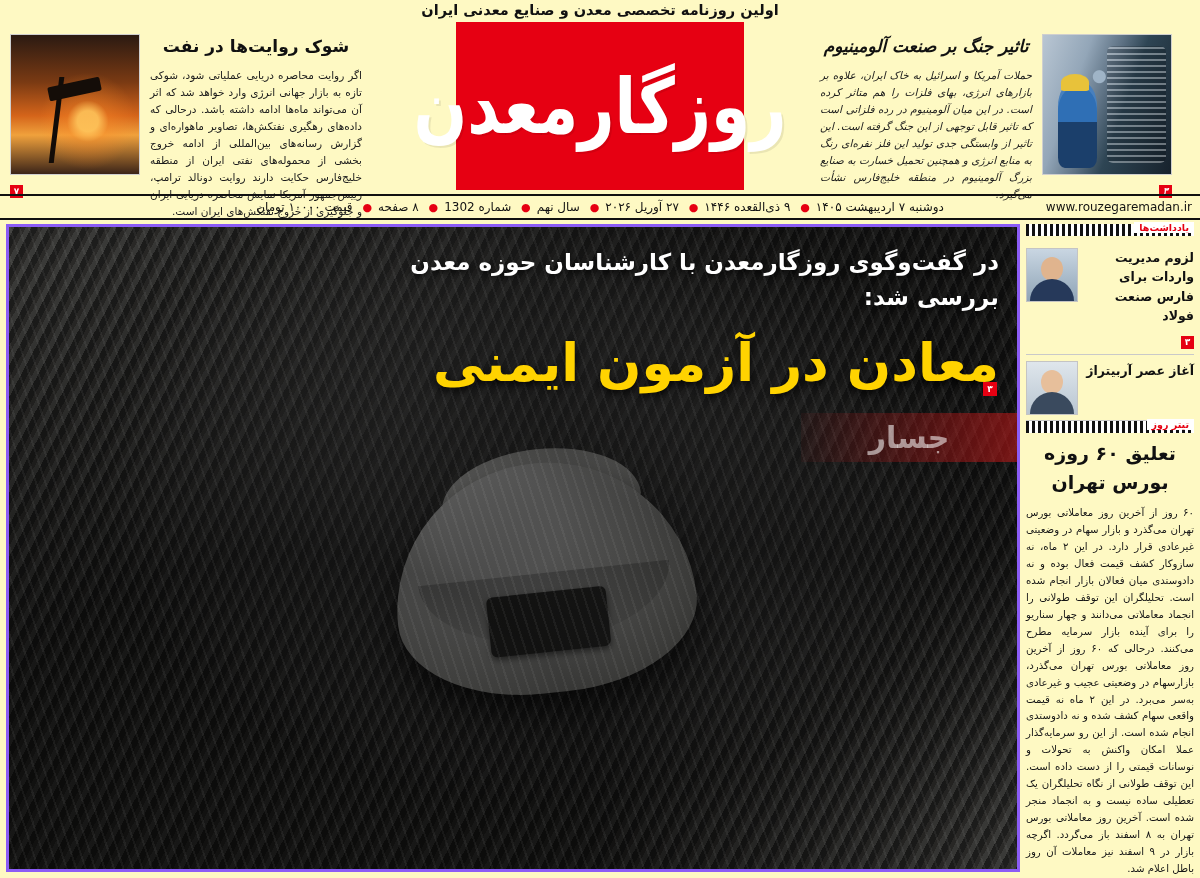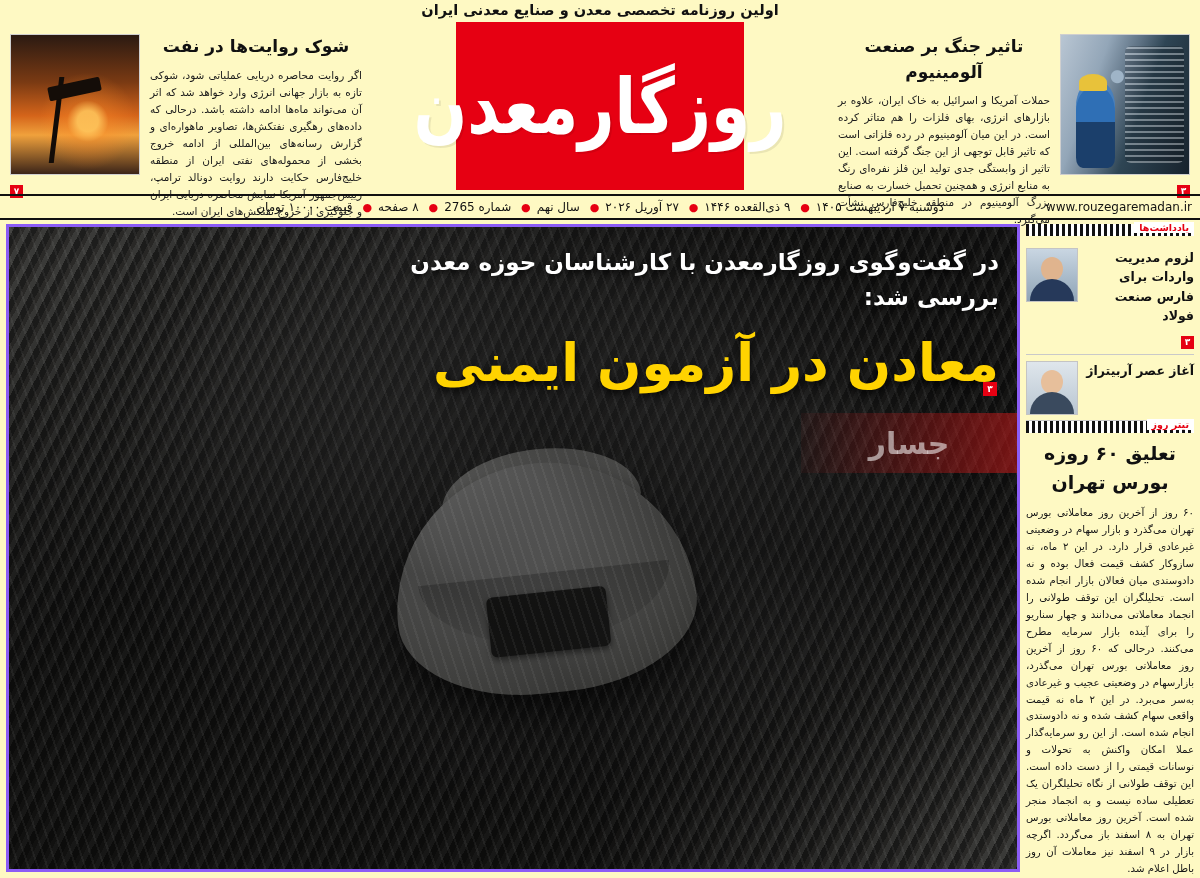--- a/index.html
+++ b/index.html
@@ -60,21 +60,21 @@
     white-space: nowrap;
   }
 
   
   .teaser {
     position: absolute;
     top: 14px;
     width: 352px;
     height: 166px;
   }
-  .teaser.right { right: 10px; }
+  .teaser.right { right: 28px; font-style: italic; }
   .teaser.left  { left: 10px; }
 
   .teaser-photo {
     position: absolute;
     top: 0;
     width: 130px;
     height: 141px;
     border: 1px solid #cfcfcf;
     overflow: hidden;
   }
@@ -307,21 +307,21 @@
   }
   .lead-pg {
     position: absolute;
     top: 150px; right: 20px;
   }
   .lead-pg .pg { min-width: 14px; height: 14px; line-height: 14px; }
 
   .watermark {
     position: absolute;
     right: 0; top: 186px;
-    width: 216px; height: 60px;
+    width: 216px; height: 49px;
     background: linear-gradient(90deg, rgba(220,30,30,.05), rgba(200,25,25,.55));
     display: flex;
     align-items: center;
     justify-content: center;
     color: rgba(255,255,255,.55);
     font-size: 30px;
     font-weight: bold;
     letter-spacing: 6px;
   }
 
@@ -460,21 +460,21 @@
     </div>
   </div>
 
   <div class="infobar">
     <div class="site">www.rouzegaremadan.ir</div>
     <div class="dateline">
       <span>دوشنبه ۷ اردیبهشت ۱۴۰۵</span><span class="dot">●</span>
       <span>۹ ذی‌القعده ۱۴۴۶</span><span class="dot">●</span>
       <span>۲۷ آوریل ۲۰۲۶</span><span class="dot">●</span>
       <span>سال نهم</span><span class="dot">●</span>
-      <span>شماره 2765</span><span class="dot">●</span>
+      <span>شماره 1302</span><span class="dot">●</span>
       <span>۸ صفحه</span><span class="dot">●</span>
       <span>قیمت ۱۰۰۰۰ تومان</span>
     </div>
   </div>
 
   <div class="body-area">
 
     <div class="lead">
       <div class="lead-photo">
         <div class="helmet-crest"></div>

